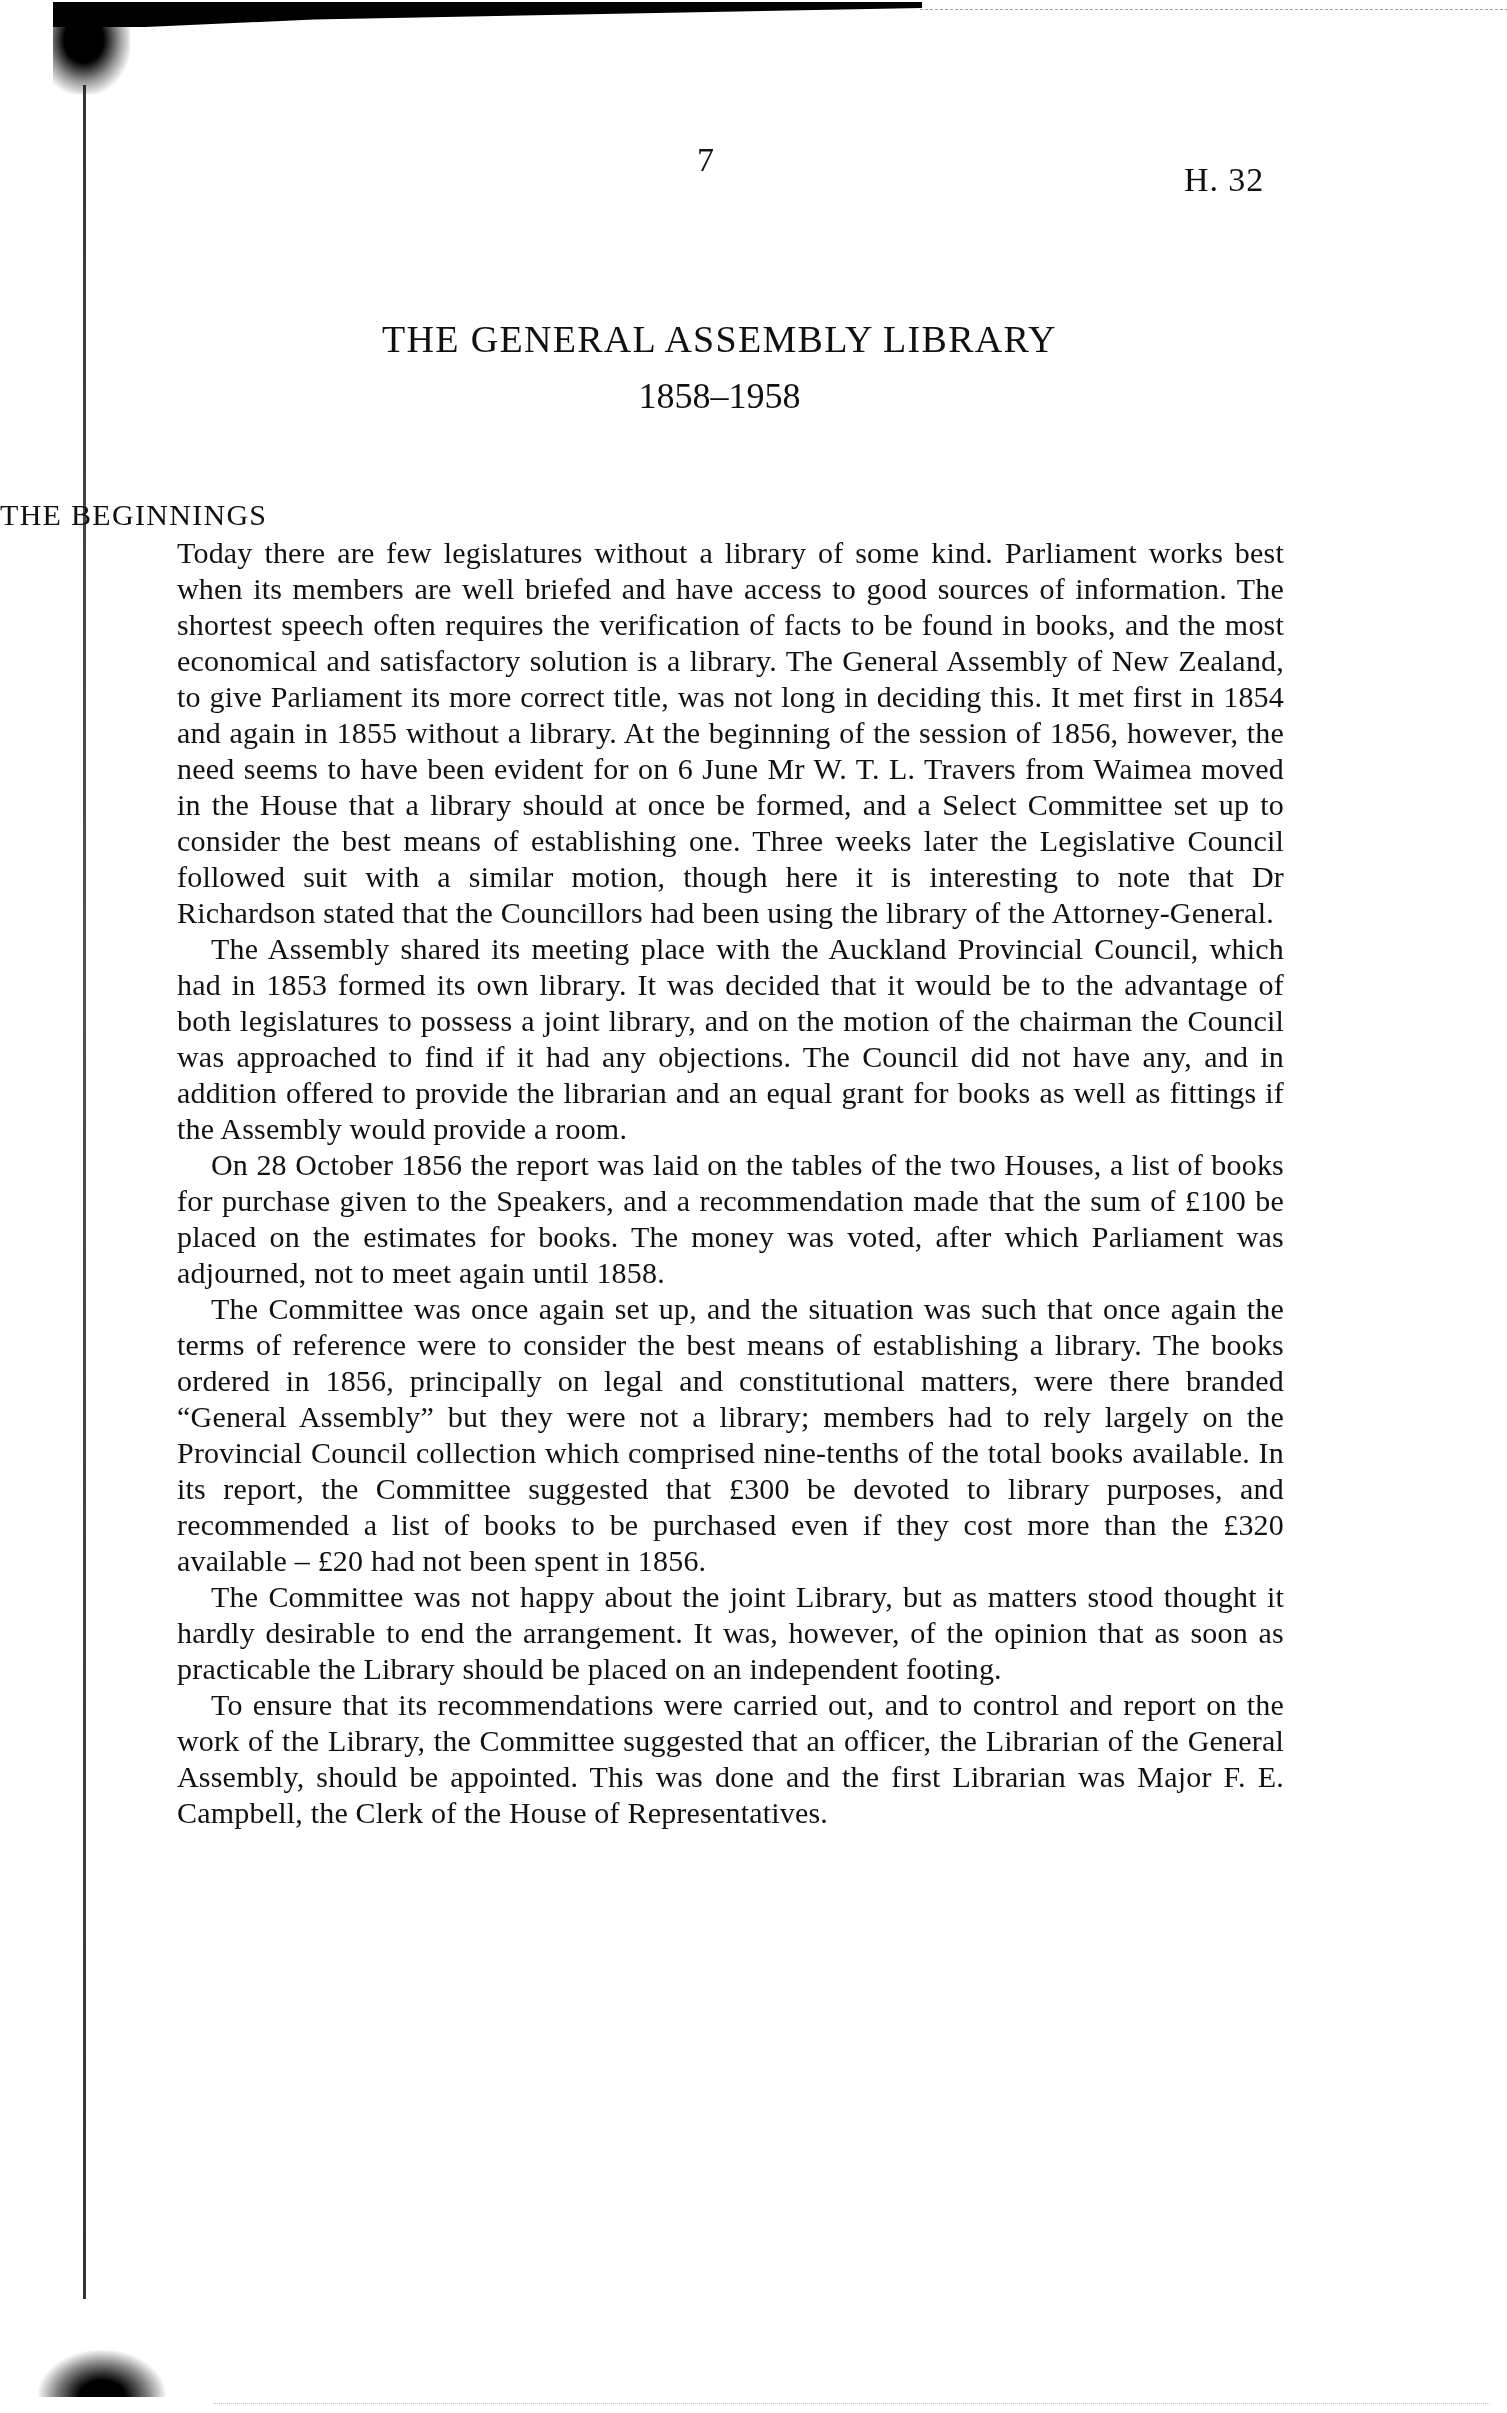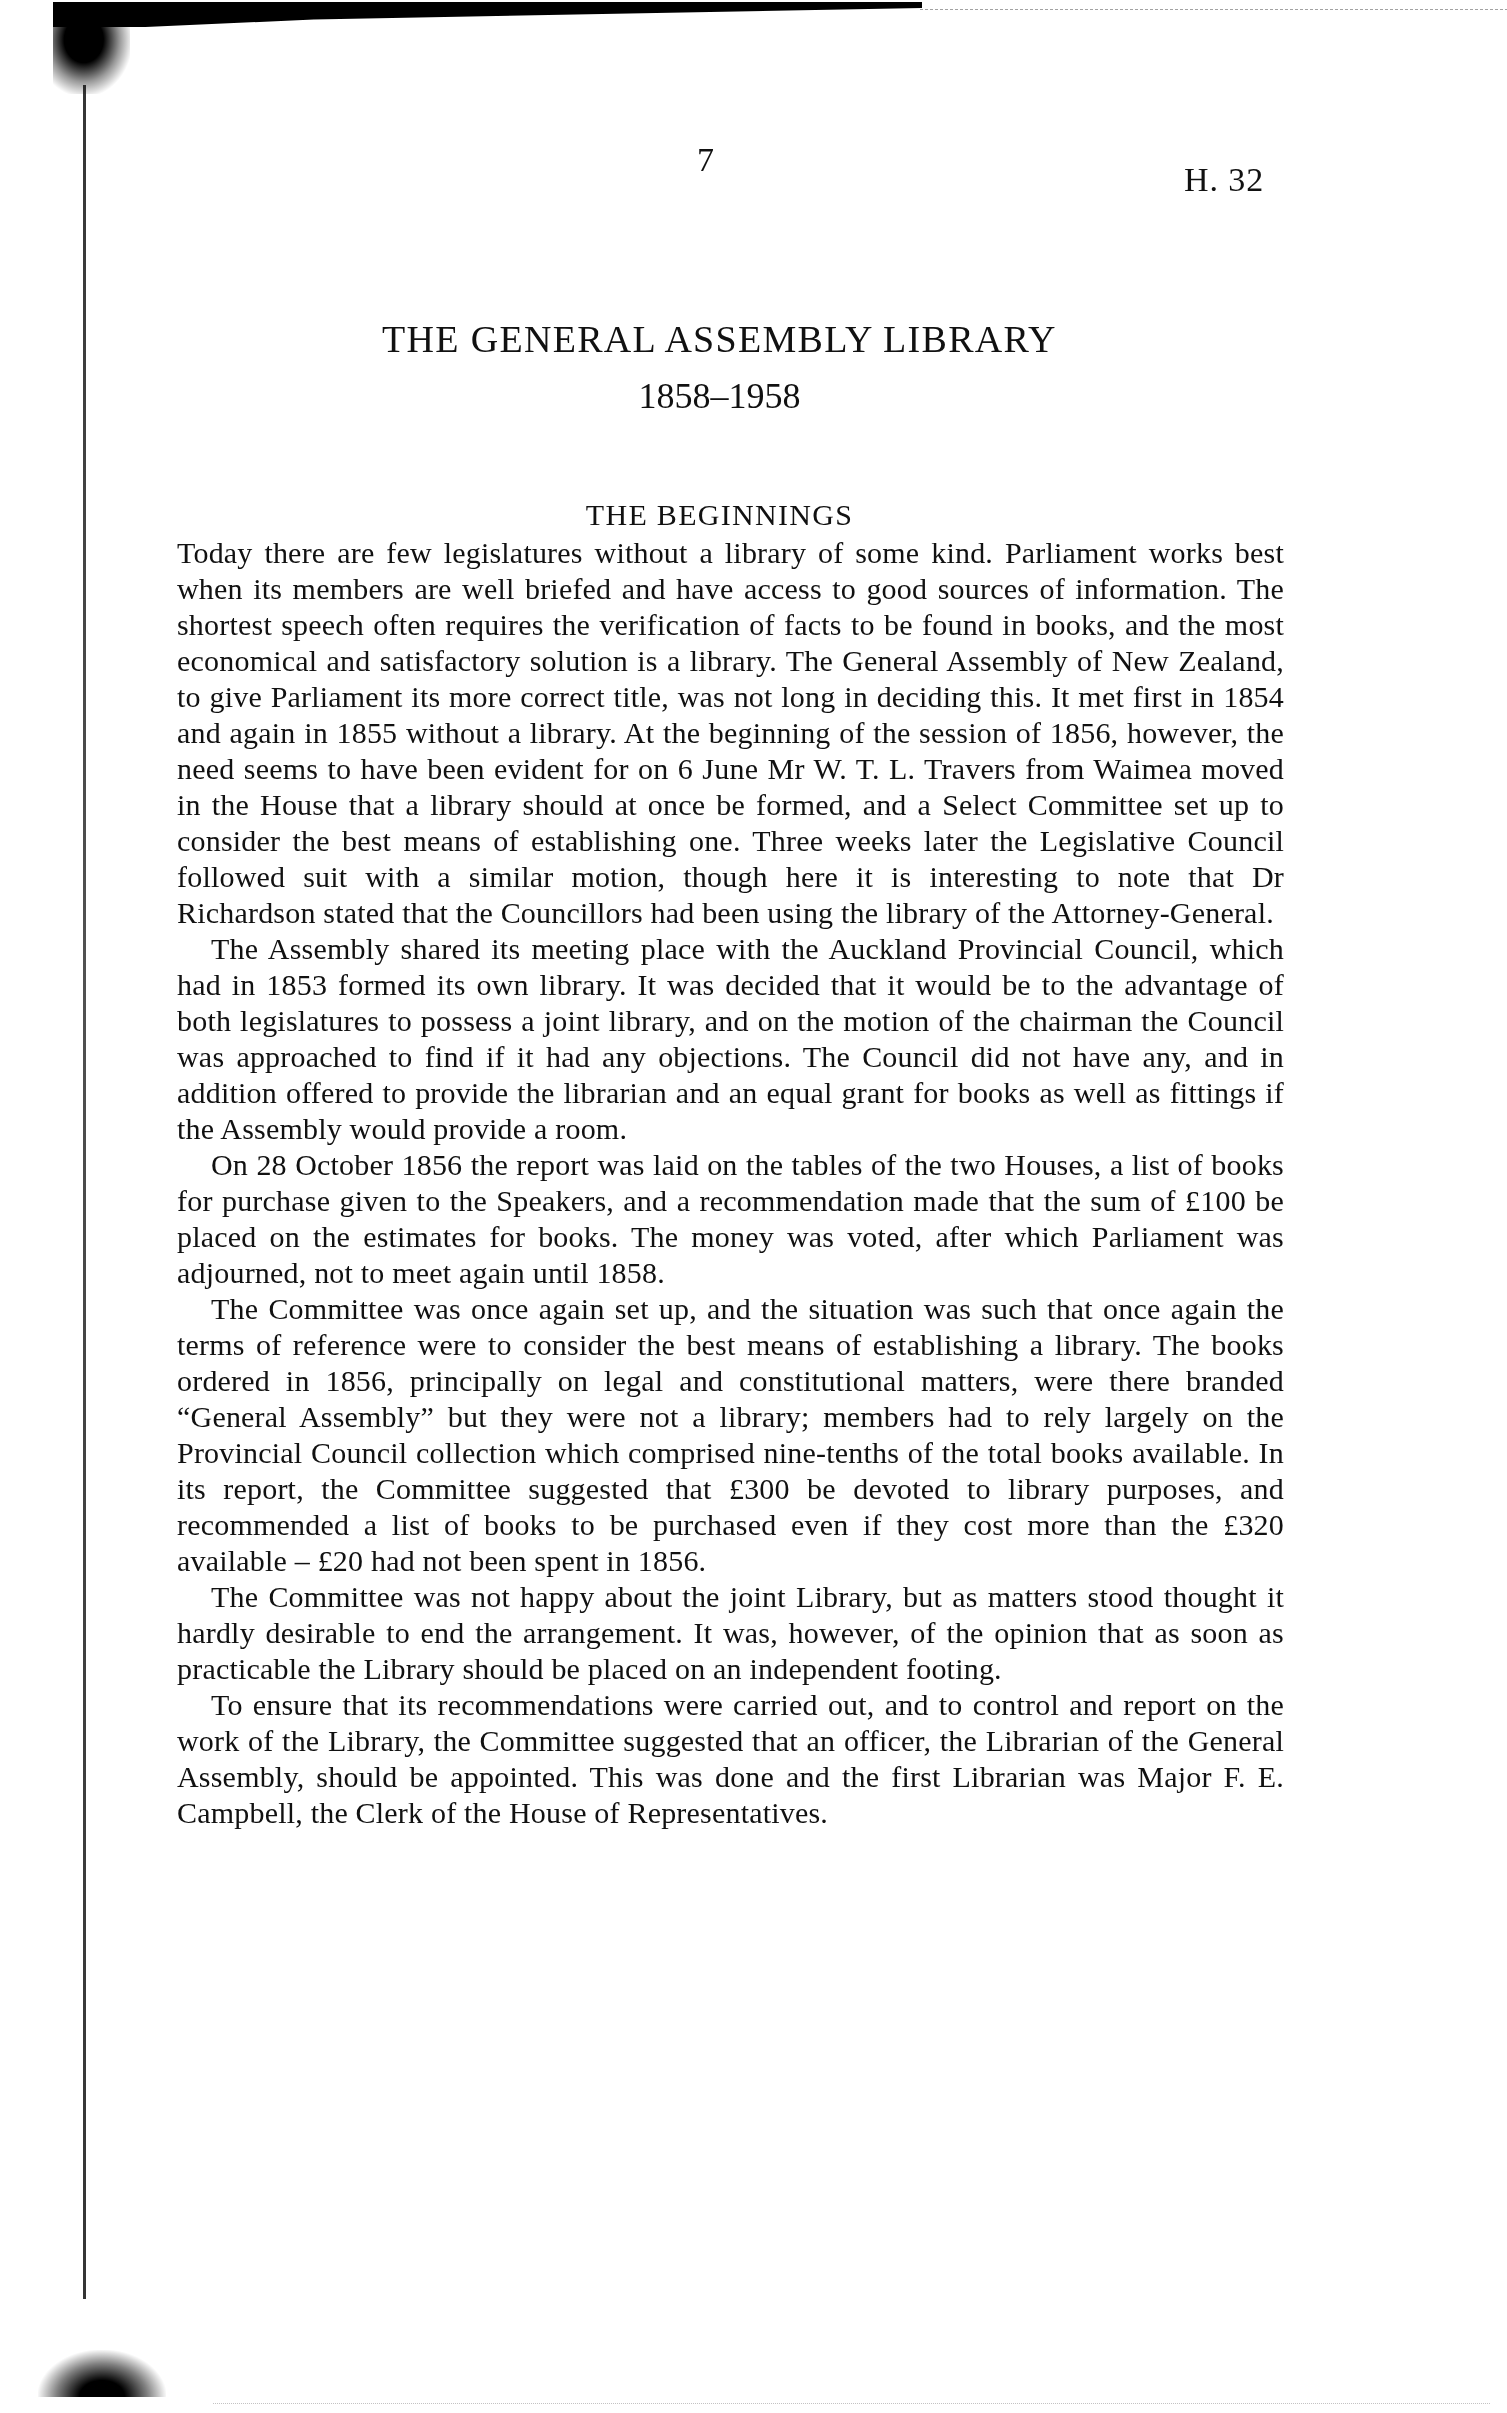--- a/index.html
+++ b/index.html
@@ -104,21 +104,20 @@
       font-size: 36px;
       line-height: 49px;
       margin: 3.4px 0 0 0;
       text-align: center;
     }
     .section-heading {
       position: absolute;
       left: 0;
       top: 498px;
       width: 1439px;
-      text-align: center;
       font-size: 30px;
       letter-spacing: 1.3px;
       font-weight: normal;
       margin: 0;
     }
 
     .body-text {
       position: absolute;
       left: 177px;
       top: 535px;

